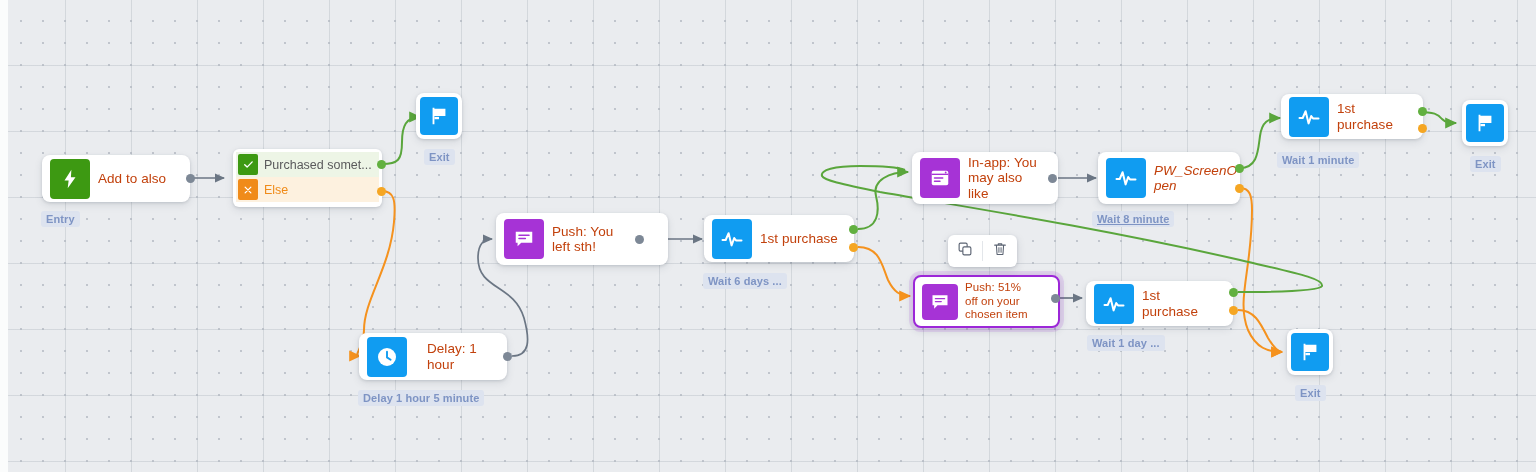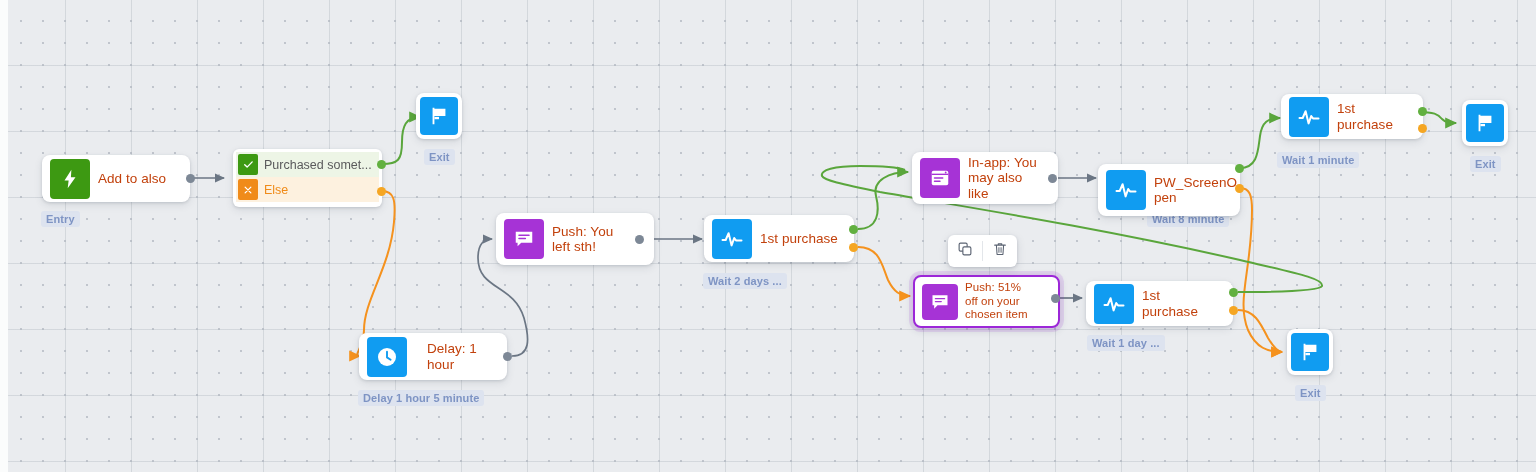--- a/index.html
+++ b/index.html
@@ -259,21 +259,21 @@
   <div class="node iconly" style="left:416px; top:93px; width:46px; height:46px;">
     <div class="node-ico blue">
       <svg width="22" height="22" viewBox="0 0 24 24">
           <path d="M5 3 h2 v18 h-2 z M7 4 h12 v8 h-12 z" fill="#fff"></path>
           <path d="M7 13 h5 v2.5 h-5 z" fill="#fff"></path>
         </svg>
     </div>
   </div>
   <div class="chip" style="left:424px; top:149px;">Exit</div>
 
-  <div class="node" style="left:496px; top:213px; width:158px; height:52px;">
+  <div class="node" style="left:496px; top:213px; width:172px; height:52px;">
     <div class="node-ico purple">
       <svg width="22" height="22" viewBox="0 0 24 24">
           <path d="M3 4 h18 v12 h-12 l-4 4 v-4 h-2 z" fill="#fff"></path>
           <path d="M6.5 8 h11 M6.5 11.5 h7" stroke="#a633d6" stroke-width="1.6" stroke-linecap="round"></path>
         </svg>
     </div>
     <div class="node-label">Push: You
 left sth!</div>
   </div>
   <div class="port grey" style="left:635px; top:235px;"></div>
@@ -291,48 +291,48 @@
   <div class="port grey" style="left:503px; top:352px;"></div>
 
   <div class="node" style="left:704px; top:215px; width:150px; height:47px;">
     <div class="node-ico blue">
       <svg width="24" height="24" viewBox="0 0 24 24">
           <path d="M2.5 13 h3.2 L8.6 6.2 L11.6 18.4 L14.2 11 L16 13.4 h5.5" stroke="#fff" stroke-width="2" fill="none" stroke-linecap="round" stroke-linejoin="round"></path>
         </svg>
     </div>
     <div class="node-label">1st purchase</div>
   </div>
-  <div class="chip" style="left:703px; top:273px;">Wait 2 days ...</div>
+  <div class="chip" style="left:703px; top:273px;">Wait 6 days ...</div>
   <div class="port green" style="left:849px; top:225px;"></div>
   <div class="port orange" style="left:849px; top:243px;"></div>
 
   <div class="node" style="left:912px; top:152px; width:146px; height:52px;">
     <div class="node-ico purple">
       <svg width="22" height="22" viewBox="0 0 24 24">
           <rect x="3" y="4" width="18" height="16" rx="2" fill="#fff"></rect>
           <path d="M3 8 h18" stroke="#a633d6" stroke-width="1.5"></path>
           <path d="M6 12 h9 M6 15.5 h6" stroke="#a633d6" stroke-width="1.6" stroke-linecap="round"></path>
           <circle cx="18.2" cy="6" r="1" fill="#a633d6"></circle>
         </svg>
     </div>
     <div class="node-label">In-app: You
 may also like</div>
   </div>
   <div class="port grey" style="left:1048px; top:174px;"></div>
 
-  <div class="node" style="left:1098px; top:164px; width:142px; height:52px;">
+  <div class="node" style="left:1098px; top:152px; width:142px; height:52px;font-style:italic;">
     <div class="node-ico blue">
       <svg width="24" height="24" viewBox="0 0 24 24">
           <path d="M2.5 13 h3.2 L8.6 6.2 L11.6 18.4 L14.2 11 L16 13.4 h5.5" stroke="#fff" stroke-width="2" fill="none" stroke-linecap="round" stroke-linejoin="round"></path>
         </svg>
     </div>
     <div class="node-label">PW_ScreenO
 pen</div>
   </div>
-  <div class="chip" style="left:1147px; top:211px;">Wait 8 minute</div>
+  <div class="chip" style="left:1092px; top:211px;text-decoration:underline;">Wait 8 minute</div>
   <div class="port green" style="left:1235px; top:164px;"></div>
   <div class="port orange" style="left:1235px; top:184px;"></div>
 
   <div class="node" style="left:1281px; top:94px; width:142px; height:45px;">
     <div class="node-ico blue">
       <svg width="24" height="24" viewBox="0 0 24 24">
           <path d="M2.5 13 h3.2 L8.6 6.2 L11.6 18.4 L14.2 11 L16 13.4 h5.5" stroke="#fff" stroke-width="2" fill="none" stroke-linecap="round" stroke-linejoin="round"></path>
         </svg>
     </div>
     <div class="node-label">1st purchase</div>

